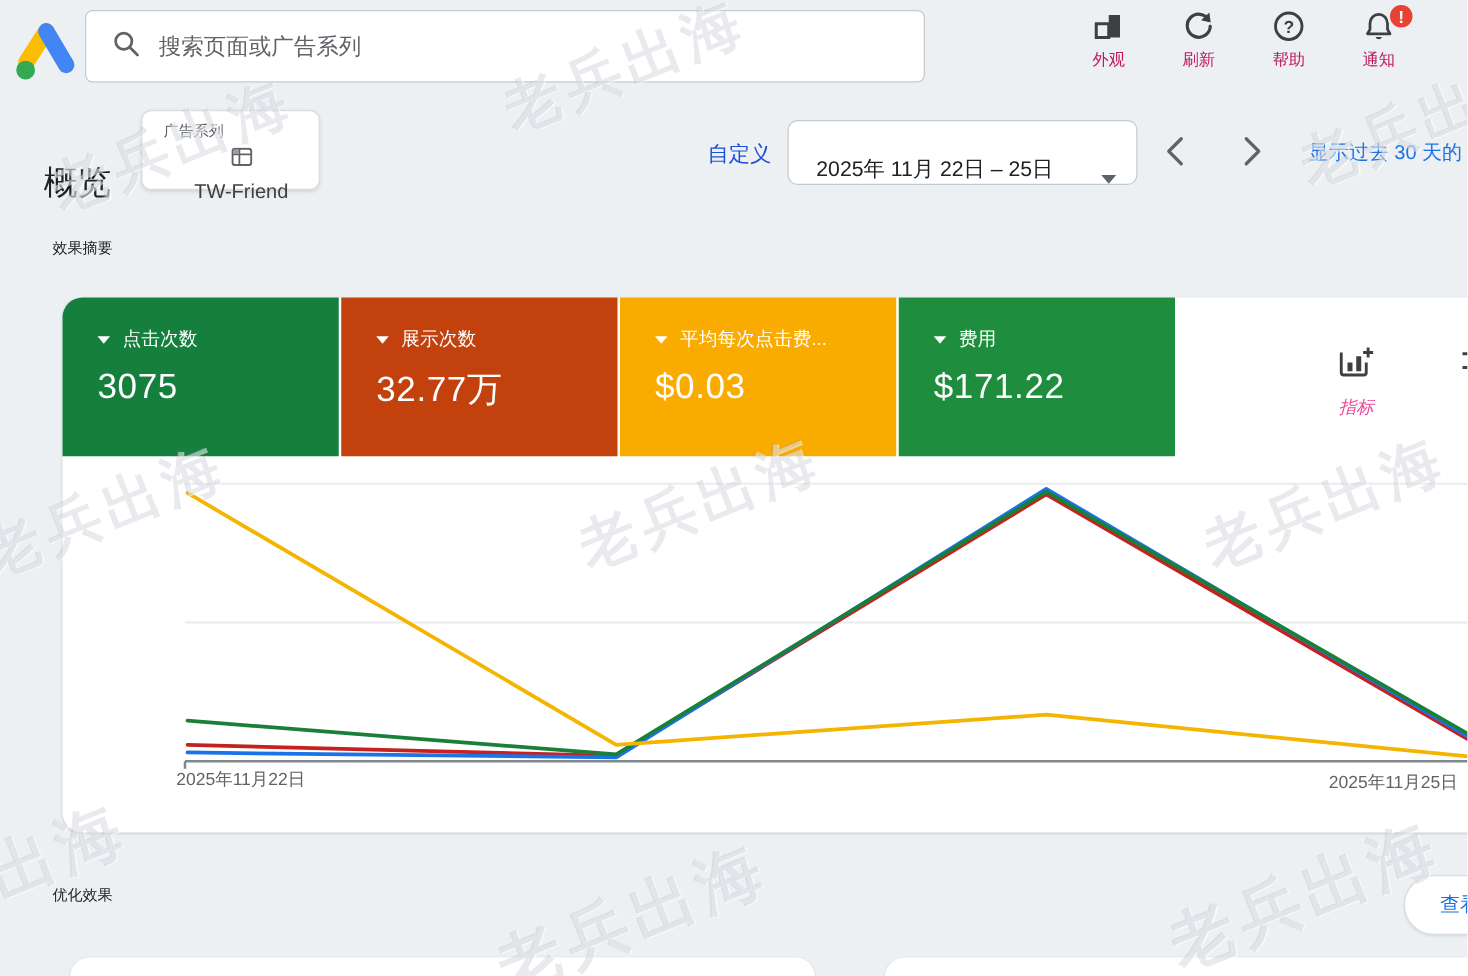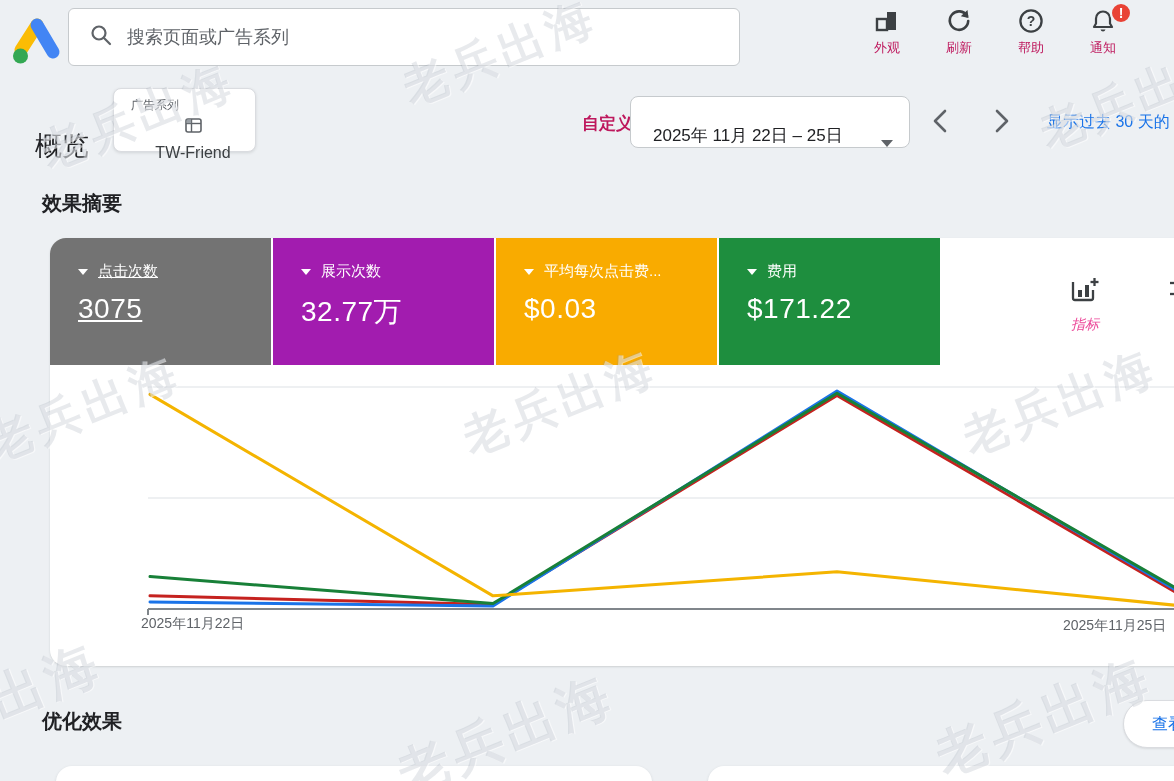--- a/index.html
+++ b/index.html
@@ -29,33 +29,33 @@
            display:flex; align-items:center; justify-content:center; border:2px solid #edf0f3; }
 
   
   .page-title { position:absolute; left:35px; top:104px; font-size:27px; font-weight:500; color:#202124;margin-top:24px; }
   .chip { position:absolute; left:113px; top:88px; width:143px; height:64px; background:#fff;
           border:1px solid #dadce0; border-radius:8px; box-shadow:0 1px 3px rgba(60,64,67,.15);
           padding:8px 0 0 17px; cursor:pointer; }
   .chip .t { font-size:12px; color:#5f6368; }
   .chip .n { display:flex; align-items:center; gap:7px; margin-top:4px; font-size:16px; color:#3c4043;flex-direction:column; }
 
-  .dr-mode { position:absolute; left:582px; top:112px; font-size:17px; color:#be185d;font-weight:bold; }
+  .dr-mode { position:absolute; left:566px; top:112px; font-size:17px; color:#1d4ed8; }
   .dr-select { position:absolute; left:630px; top:96px; width:280px; height:52px; background:#fff;
                border:1px solid #c6cacd; border-radius:8px; display:flex; align-items:flex-end;
                padding:0 16px 0 22px; cursor:pointer; }
   .dr-select .v { font-size:17px; color:#202124; flex:1; }
   .caret-down { width:0; height:0; border-left:6px solid transparent; border-right:6px solid transparent;
                 border-top:7px solid #5f6368; }
   .chev { position:absolute; top:103px; width:36px; height:36px; display:flex; align-items:center;
           justify-content:center; cursor:pointer; }
   .show-link { position:absolute; left:1047px; top:112px; font-size:16px; color:#1a73e8;
                white-space:nowrap; cursor:pointer; }
 
-  .section-h { position:absolute; font-size:20px; color:#202124;font-weight:bold; }
+  .section-h { position:absolute; font-size:12px; color:#202124; }
 
   
   .panel { position:absolute; left:50px; top:238px; width:1200px; height:428px; background:#fff;
            border-radius:16px 0 0 16px; box-shadow:0 1px 2px rgba(60,64,67,.18); }
   .cards { position:absolute; left:0; top:0; display:flex; gap:2px; }
   .mcard { width:221px; height:127px; color:#fff; padding:24px 0 0 28px; cursor:pointer; }
   .mcard:first-child { border-top-left-radius:16px; }
   .mcard .lr { display:flex; align-items:center; gap:10px; font-size:15px; }
   .mcard .lr .c { width:0; height:0; border-left:5px solid transparent; border-right:5px solid transparent;
                   border-top:6px solid #fff; }
@@ -182,28 +182,28 @@
       </svg>
   </div>
 
   <div class="show-link">显示过去 30 天的</div>
 
   <div class="section-h" style="left:42px; top:190px;">效果摘要</div>
 
   <div class="panel">
 
     <div class="cards">
-      <div class="mcard" style="background:#737373;text-decoration:underline;">
+      <div class="mcard" style="background:#15803d;">
         <div class="lr">
             <span class="c"></span>
           <span>点击次数</span>
           </div>
         <div class="val">3075</div>
       </div>
-      <div class="mcard" style="background:#a21caf;">
+      <div class="mcard" style="background:#c2410c;">
         <div class="lr">
             <span class="c"></span>
           <span>展示次数</span>
           </div>
         <div class="val">32.77万</div>
       </div>
       <div class="mcard" style="background:#f9ab00;">
         <div class="lr">
             <span class="c"></span>
           <span>平均每次点击费...</span>

